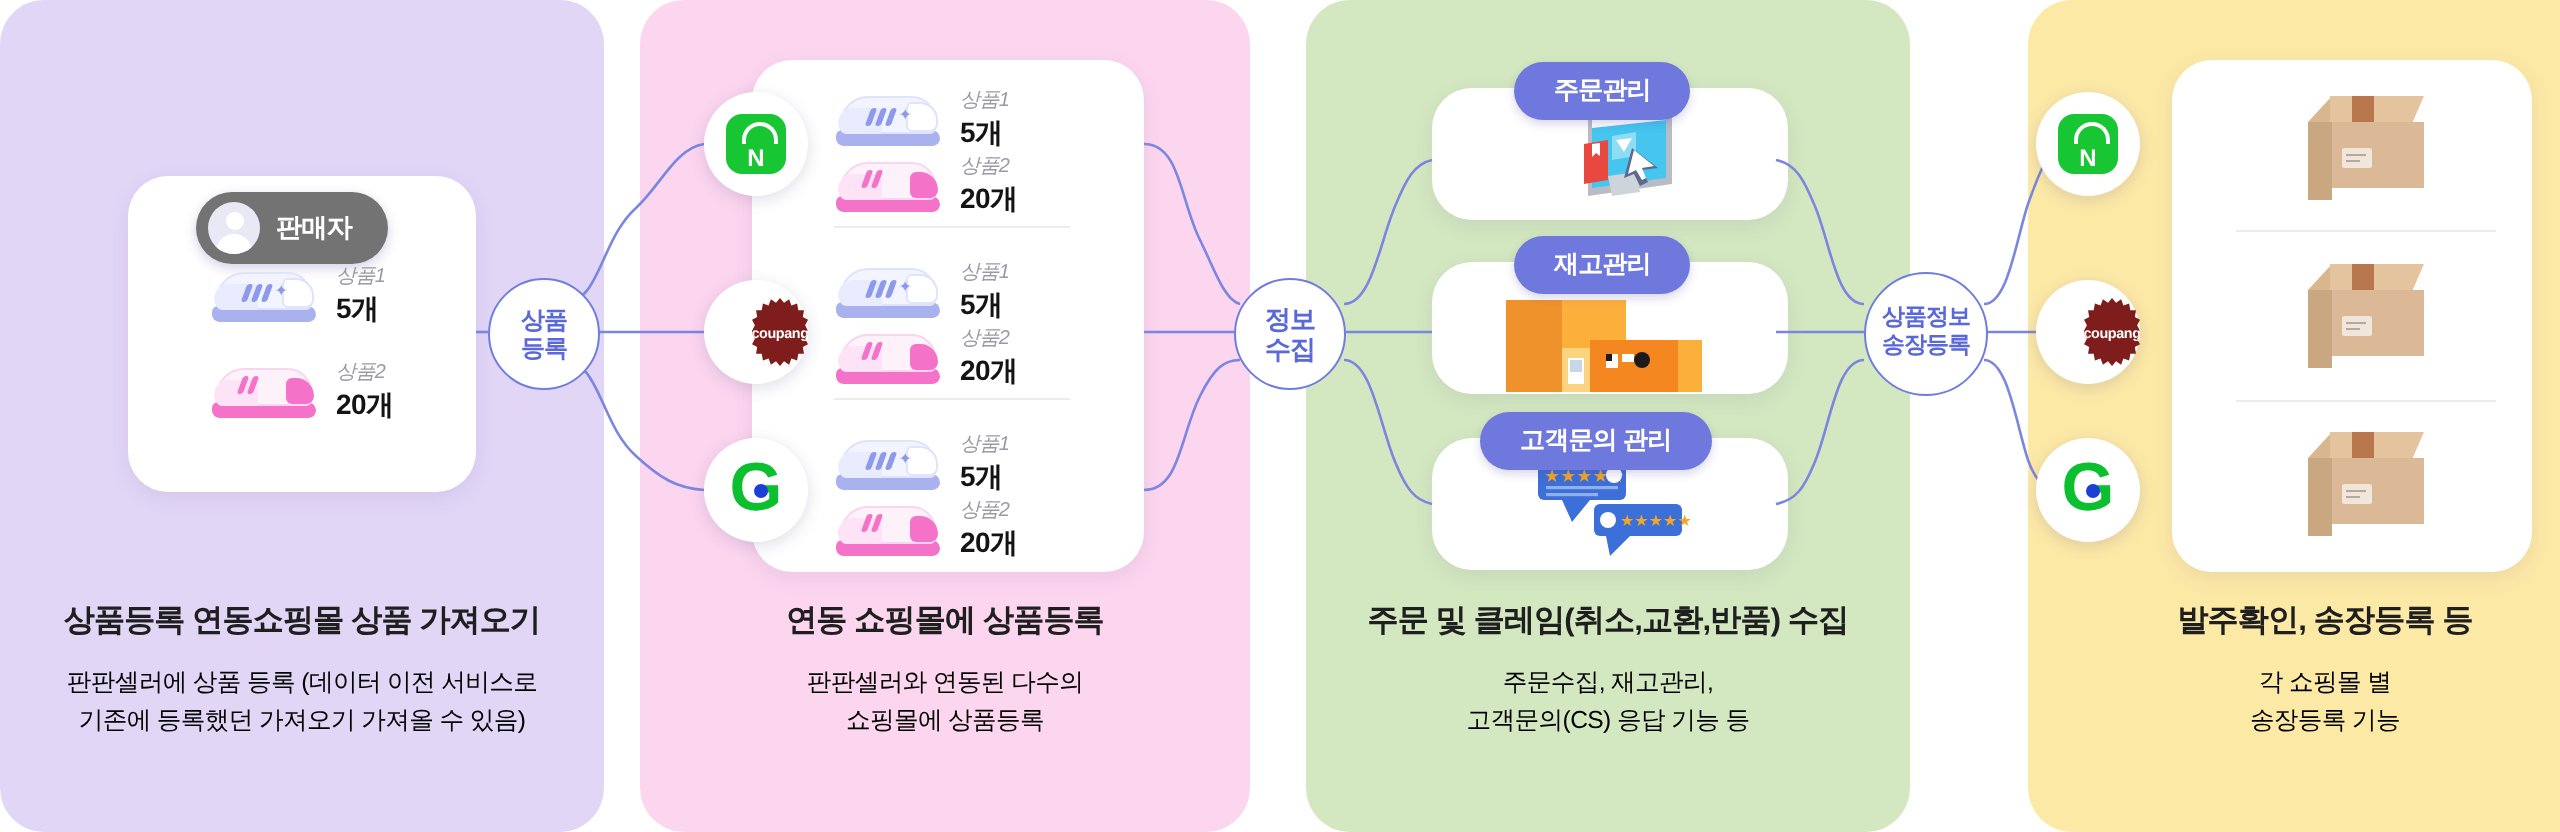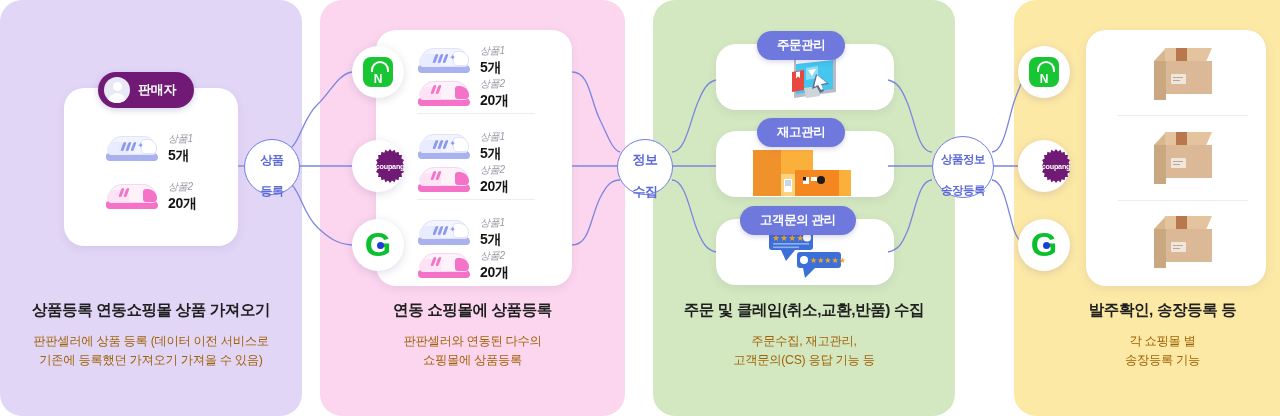--- a/index.html
+++ b/index.html
@@ -37,43 +37,44 @@
   .cap-title {
     font-size: 15.5px;
     font-weight: bold;
     color: #1f1f1f;
     letter-spacing: -0.4px;
     margin-bottom: 11px;
     white-space: nowrap;
   }
   .cap-sub {
     font-size: 12.3px;
-    color: #a16207;
+    color: #000000;
     line-height: 1.55;
     letter-spacing: -0.3px;
   }
 
   
   .card {
     position: absolute;
     background: #ffffff;
     border-radius: 20px;
     box-shadow: 0 3px 10px rgba(90,70,130,0.10);
   }
 
   
   .seller-pill {
     position: absolute;
     display: flex;
     align-items: center;
     gap: 8px;
-    background: #701a75;
+    background: #737373;
     border-radius: 22px;
     padding: 5px 18px 5px 6px;
     box-shadow: 0 2px 6px rgba(80,70,160,0.25);
+    margin-top: 24px;
   }
   .seller-avatar {
     width: 26px; height: 26px;
     border-radius: 50%;
     background: #e9e9f6;
     position: relative;
     overflow: hidden;
     flex: none;
   }
   .seller-avatar::before {
@@ -166,21 +167,21 @@
     border: 1.3px solid #6f7de0;
     display: flex;
     flex-direction: column;
     align-items: center;
     justify-content: center;
     z-index: 6;
     color: #5b68d8;
     font-weight: bold;
     letter-spacing: -0.5px;
   }
-  .connector span { display: block; line-height: 1.18; white-space: nowrap; margin-top: 17px; }
+  .connector span { display: block; line-height: 1.18; white-space: nowrap; }
 
   
   #wires {
     position: absolute;
     left: 0; top: 0;
     width: 1280px; height: 416px;
     z-index: 2;
     pointer-events: none;
   }
 
@@ -208,21 +209,21 @@
     border-radius: 9px 9px 0 0;
   }
   .logo-naver .n {
     position: absolute; left: 0; right: 0; bottom: 2px;
     text-align: center;
     color: #fff; font-size: 12px; font-weight: bold; line-height: 1;
     font-family: "Liberation Sans", sans-serif;
   }
   .logo-coupang {
     width: 34px; height: 34px;
-    background: #701a75;
+    background: #7f1d1d;
     display: flex; align-items: center; justify-content: flex-end;
     clip-path: polygon(50% 0%,57% 7%,66% 2%,70% 11%,80% 8%,82% 18%,92% 18%,90% 28%,99% 32%,94% 40%,100% 50%,94% 60%,99% 68%,90% 72%,92% 82%,82% 82%,80% 92%,70% 89%,66% 98%,57% 93%,50% 100%,43% 93%,34% 98%,30% 89%,20% 92%,18% 82%,8% 82%,10% 72%,1% 68%,6% 60%,0% 50%,6% 40%,1% 32%,10% 28%,8% 18%,18% 18%,20% 8%,30% 11%,34% 2%,43% 7%);
     margin-left: 24px;
   }
   .logo-coupang span {
     color: #fff; font-size: 7.2px; font-weight: bold;
     font-family: "Liberation Sans", sans-serif;
     letter-spacing: -0.2px;
   }
   .logo-g {

